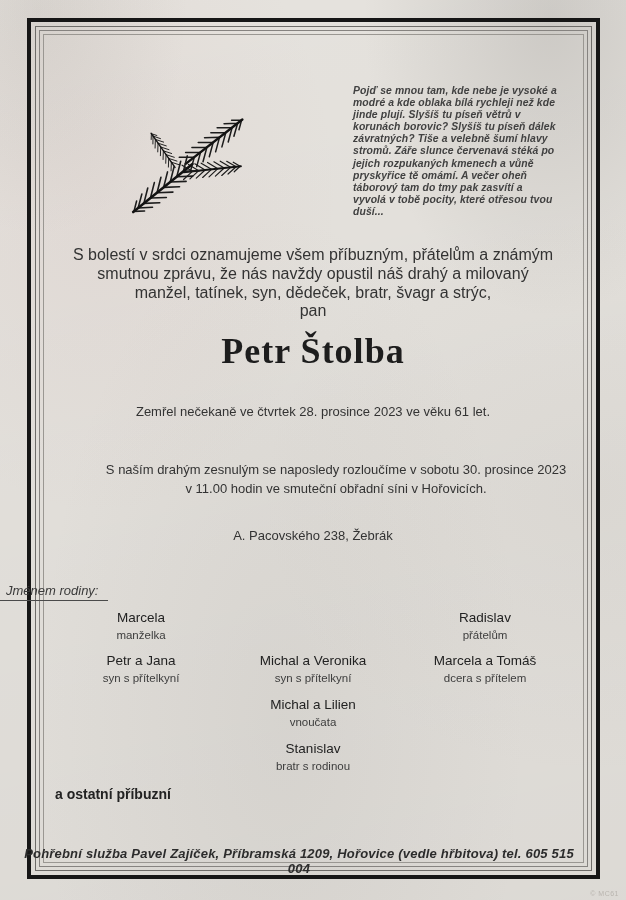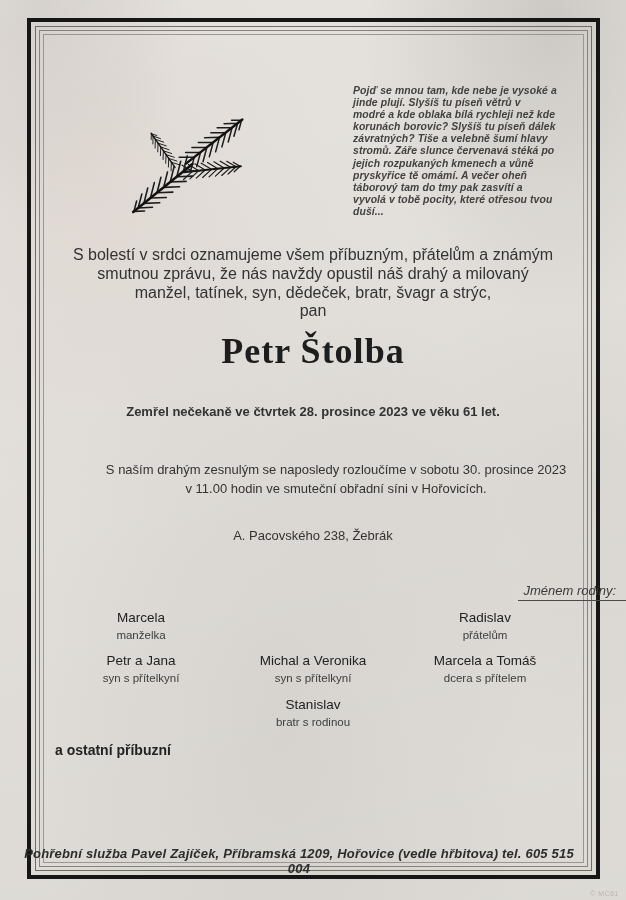--- a/index.html
+++ b/index.html
@@ -46,35 +46,35 @@
 
   .deceased-name {
     position:absolute; left:0; top:330px; width:626px;
     text-align:center;
     font-family:"Liberation Serif", serif;
     font-weight:bold; font-size:36px; letter-spacing:1px; color:#1d1d1d;
   }
 
   .death-line {
     position:absolute; left:0; top:404px; width:626px;
-    text-align:center; font-size:13px; color:#333;font-weight:bold;
+    text-align:center; font-size:13px; color:#333;
   }
 
   .farewell {
     position:absolute; left:0; top:460px; width:616px;
     text-align:center; font-size:13px; line-height:19px; color:#333;margin-left:28px;
   }
 
   .address {
     position:absolute; left:0; top:528px; width:626px;
     text-align:center; font-size:13px; color:#333;
   }
 
   .family-heading {
-    position:absolute; left:0; top:583px; width:626px; text-align:right;
+    position:absolute; left:0; top:583px; width:626px; text-align:left;
     font-size:13px; font-style:italic; color:#3a3a3a;
   }
   .family-heading span {
     display:inline-block; border-bottom:1.2px solid #4a4a4a; padding:0 10px 2px 6px;
   }
 
   .family {
     position:absolute; left:55px; top:610px; width:516px;
   }
   .fam-row { display:grid; grid-template-columns:1fr 1fr 1fr; }
@@ -121,22 +121,22 @@
         </g>
       </defs>
       <use href="#feather" transform="translate(90,62) rotate(-38)"></use>
       <use href="#feather" transform="translate(76,66) rotate(-125) scale(0.58)"></use>
       <use href="#feather" transform="translate(88,72) rotate(-6) scale(0.80)"></use>
       <use href="#feather" transform="translate(92,66) rotate(141) scale(1.06)"></use>
     </svg>
 
     <div class="poem">
       <div>Pojď se mnou tam, kde nebe je vysoké a</div>
+      <div>modré a kde oblaka bílá rychleji než kde</div>
       <div>jinde plují. Slyšíš tu píseň větrů v</div>
-      <div>modré a kde oblaka bílá rychleji než kde</div>
       <div>korunách borovic? Slyšíš tu píseň dálek</div>
       <div>závratných? Tiše a velebně šumí hlavy</div>
       <div>stromů. Záře slunce červenavá stéká po</div>
       <div>jejich rozpukaných kmenech a vůně</div>
       <div>pryskyřice tě omámí. A večer oheň</div>
       <div>táborový tam do tmy pak zasvítí a</div>
       <div>vyvolá v tobě pocity, které otřesou tvou</div>
       <div>duší...</div>
     </div>
 
@@ -183,20 +183,28 @@
         <div class="fam-cell">
           <div class="fam-name">Michal a Veronika</div>
           <div class="fam-rel">syn s přítelkyní</div>
         </div>
         <div class="fam-cell">
           <div class="fam-name">Marcela a Tomáš</div>
           <div class="fam-rel">dcera s přítelem</div>
         </div>
       </div>
 
+      <div class="fam-row r3">
+        <div class="fam-cell"></div>
+        <div class="fam-cell">
+          <div class="fam-name">Michal a Lilien</div>
+          <div class="fam-rel">vnoučata</div>
+        </div>
+        <div class="fam-cell"></div>
+      </div>
 
       <div class="fam-row r4">
         <div class="fam-cell"></div>
         <div class="fam-cell">
           <div class="fam-name">Stanislav</div>
           <div class="fam-rel">bratr s rodinou</div>
         </div>
         <div class="fam-cell"></div>
       </div>
 

